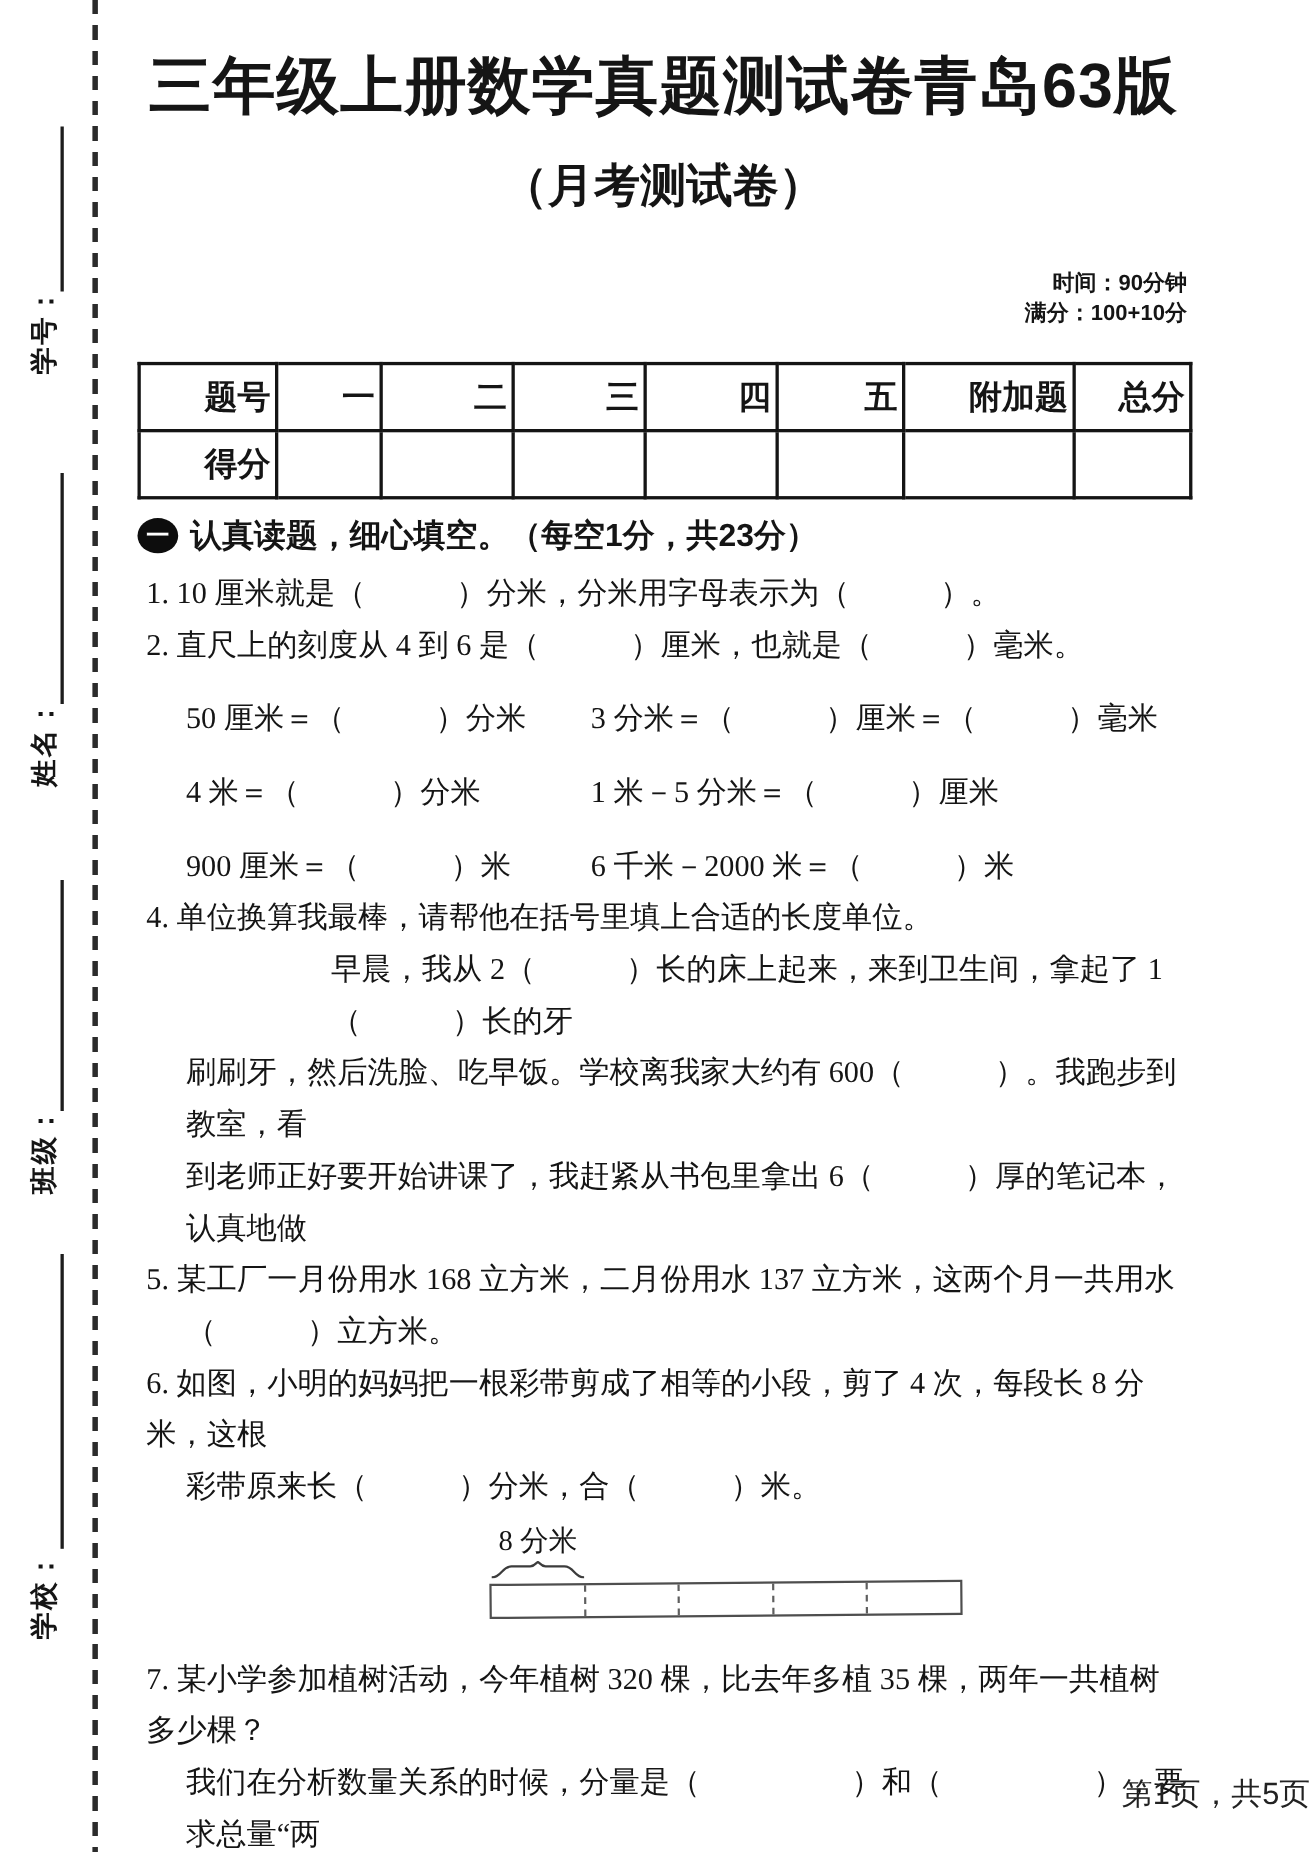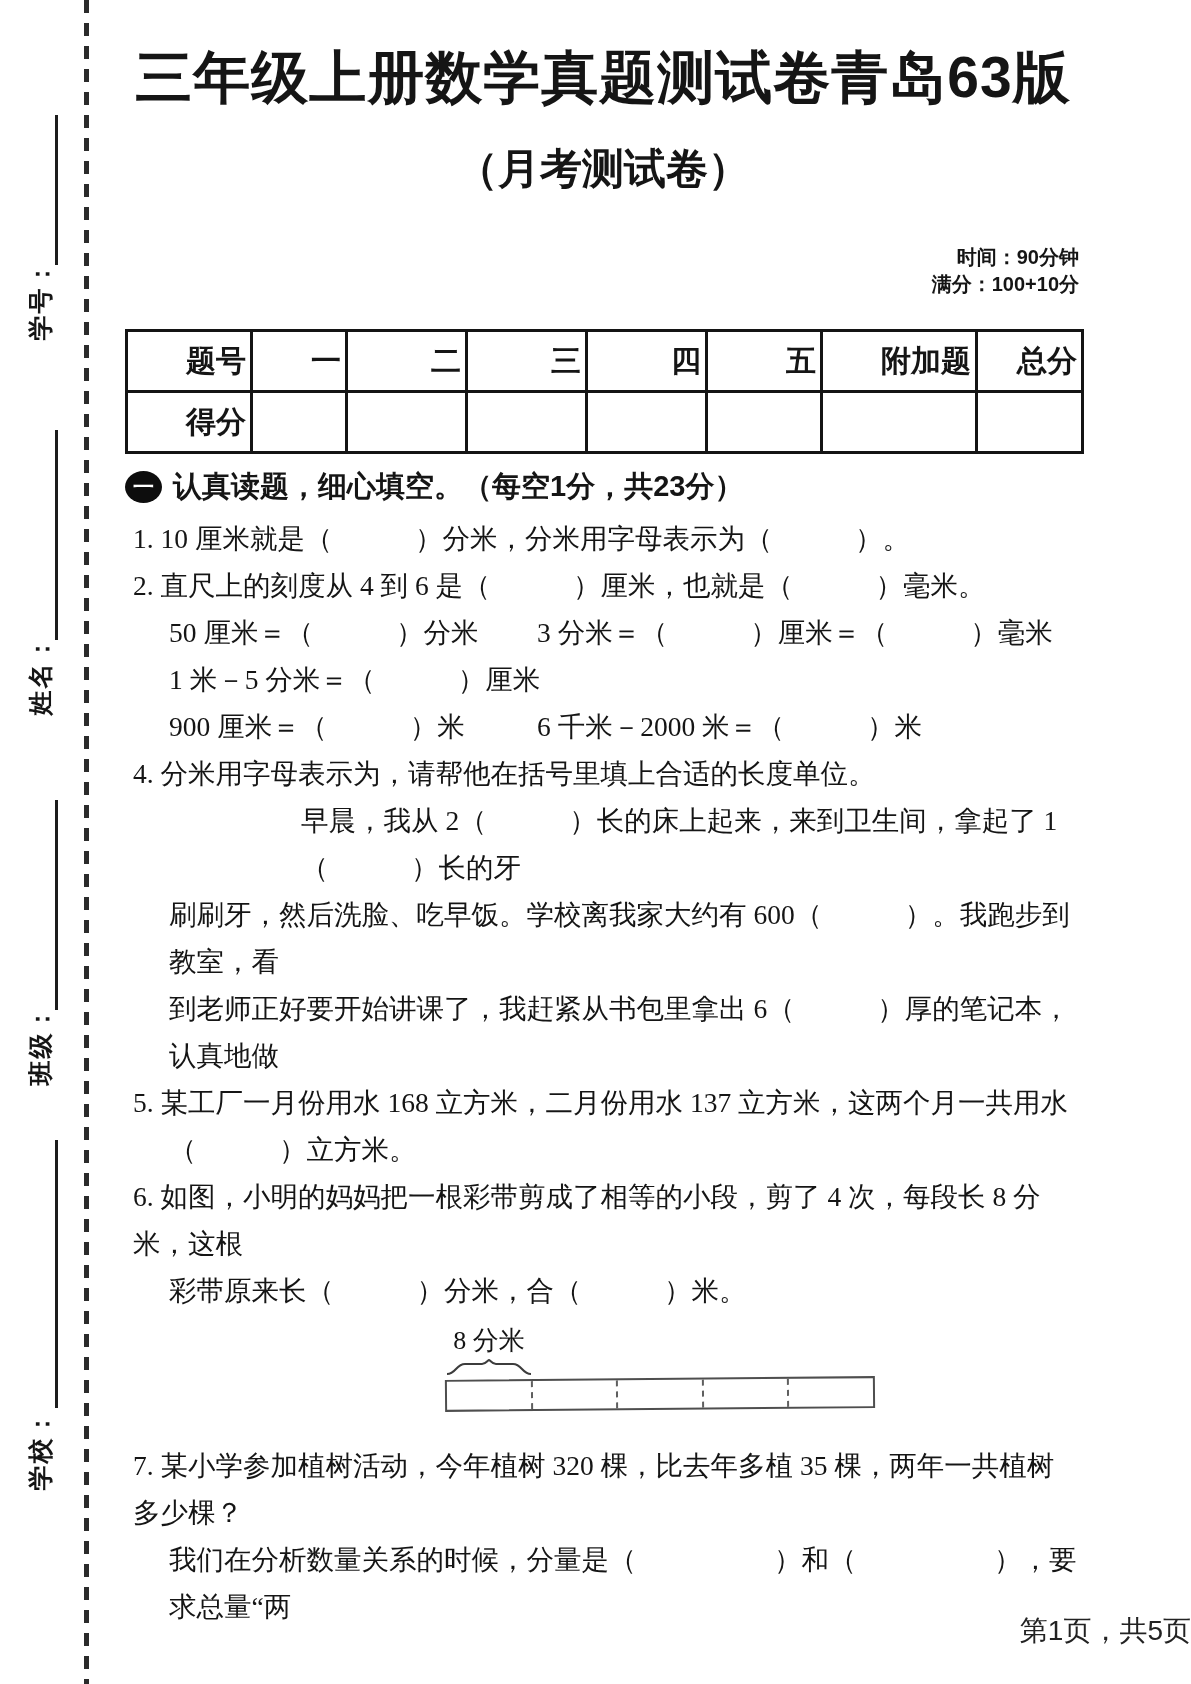--- a/index.html
+++ b/index.html
@@ -59,21 +59,21 @@
   .badge {
     flex:0 0 auto; width:37px; height:32px; border-radius:50%;
     background:#0d0d0d; color:#fff; font-size:21px; font-weight:bold;
     display:inline-flex; align-items:center; justify-content:center;
   }
 
   .questions { margin-top:8px; padding-left:8px; font-size:27.5px; }
   .q-line  { line-height:47px; white-space:pre-wrap; }
   .indent  { padding-left:36px; }
   .indent-para { padding-left:168px; }
-  .conv-row  { display:flex; line-height:47px; padding-left:36px; }
+  .conv-row  { display:flex; line-height:47px; padding-left:36px;margin-top:20px; }
   .conv-col1 { width:368px; white-space:pre-wrap; }
   .conv-col2 { flex:1; white-space:pre-wrap; }
 
   
   .diagram { position:relative; margin:12px 0 32px 312px; width:430px; height:84px; }
   .dg-label {
     position:absolute; left:0; top:0; width:88px; text-align:center;
     font-size:26px; line-height:30px; white-space:pre-wrap;
   }
   .dg-brace { position:absolute; left:1px; top:33px; }
@@ -159,28 +159,29 @@
 
       <div class="q-line"><span>1.</span> <span>10 厘米就是（　　　）分米，分米用字母表示为（　　　）。</span></div>
 
       <div class="q-line"><span>2.</span> <span>直尺上的刻度从 4 到 6 是（　　　）厘米，也就是（　　　）毫米。</span></div>
 
       <div class="conv-row">
         <span class="conv-col1">50 厘米＝（　　　）分米</span>
         <span class="conv-col2">3 分米＝（　　　）厘米＝（　　　）毫米</span>
       </div>
       <div class="conv-row">
+        <span class="conv-col1">4 米＝（　　　）分米</span>
         <span class="conv-col2">1 米－5 分米＝（　　　）厘米</span>
       </div>
       <div class="conv-row">
         <span class="conv-col1">900 厘米＝（　　　）米</span>
         <span class="conv-col2">6 千米－2000 米＝（　　　）米</span>
       </div>
 
-      <div class="q-line"><span>4.</span> <span>分米用字母表示为，请帮他在括号里填上合适的长度单位。</span></div>
+      <div class="q-line"><span>4.</span> <span>单位换算我最棒，请帮他在括号里填上合适的长度单位。</span></div>
       <div class="q-line indent-para">早晨，我从 2（　　　）长的床上起来，来到卫生间，拿起了 1（　　　）长的牙</div>
       <div class="q-line indent">刷刷牙，然后洗脸、吃早饭。学校离我家大约有 600（　　　）。我跑步到教室，看</div>
       <div class="q-line indent">到老师正好要开始讲课了，我赶紧从书包里拿出 6（　　　）厚的笔记本，认真地做</div>
 
       <div class="q-line"><span>5.</span> <span>某工厂一月份用水 168 立方米，二月份用水 137 立方米，这两个月一共用水</span></div>
       <div class="q-line indent">（　　　）立方米。</div>
 
       <div class="q-line"><span>6.</span> <span>如图，小明的妈妈把一根彩带剪成了相等的小段，剪了 4 次，每段长 8 分米，这根</span></div>
       <div class="q-line indent">彩带原来长（　　　）分米，合（　　　）米。</div>
 

